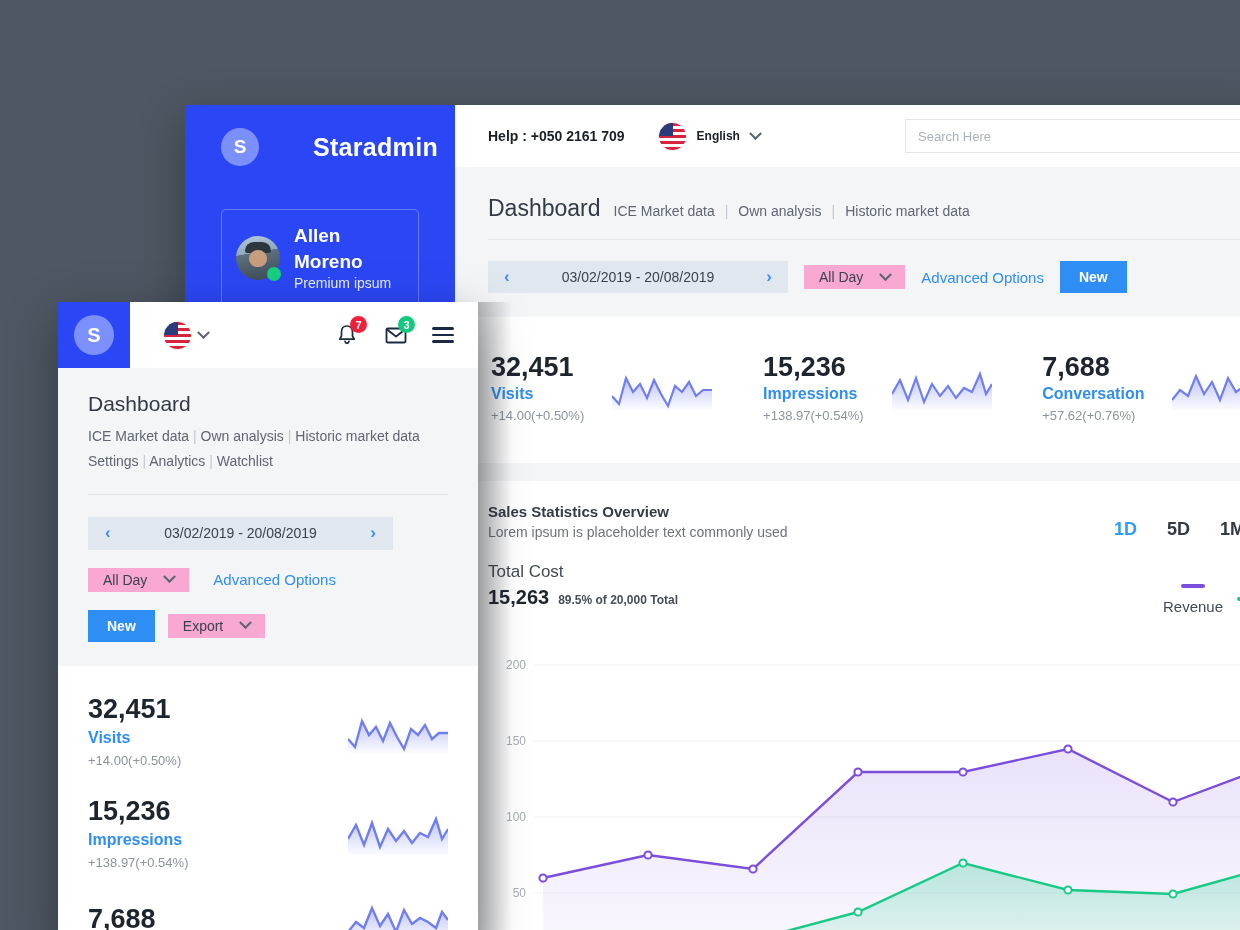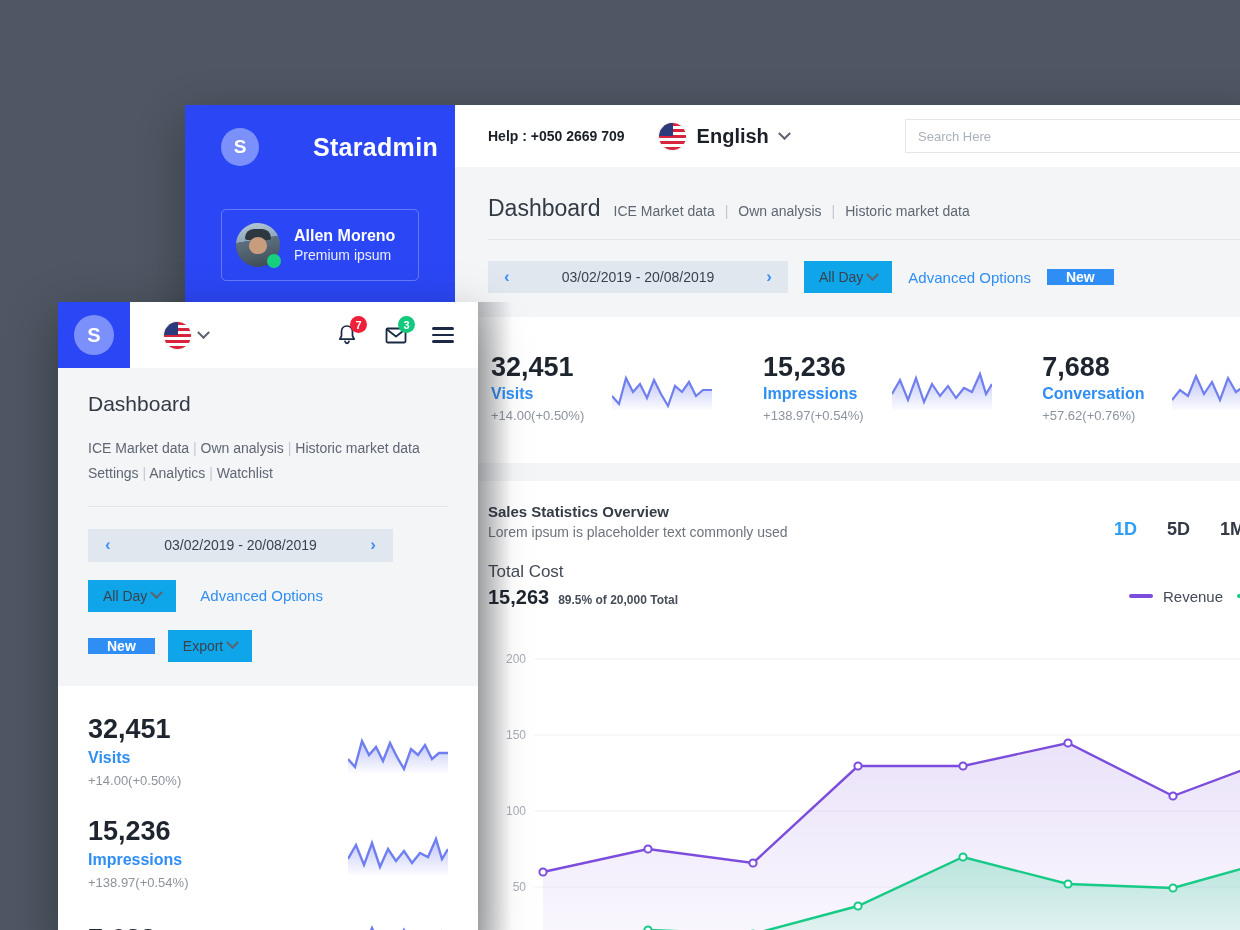--- a/index.html
+++ b/index.html
@@ -53,21 +53,21 @@
   }
   .avatar::after { 
     content:""; position:absolute; left:13px; top:14px; width:18px; height:17px;
     background:#c79d7e; border-radius: 50% 50% 46% 46%;
   }
   .online-dot {
     position: absolute; right: -1px; bottom: -1px;
     width: 14px; height: 14px; border-radius: 50%;
     background: #16d07f;
   }
-  .user-name { color:#fff; font-size:16px; font-weight:bold; line-height:1.35; }
+  .user-name { color:#fff; font-size:19px; font-weight:bold; line-height:1.35; }
   .user-role { color:#eaeefe; font-size:14px; line-height:1.35; }
   .menu-label { color:#c8d2fd; font-size:14px; font-weight:bold; padding:42px 0 0 36px; }
 
   
   .content { position:absolute; left:270px; top:0; right:0; bottom:0; }
   .topbar {
     height: 62px; background:#fff;
     display:flex; align-items:center; padding: 0 0 0 33px; gap: 34px;
   }
   .help-text { font-size:14px; font-weight:bold; color:#1b1f27; white-space:nowrap; }
@@ -75,21 +75,21 @@
   .flag {
     width:27px; height:27px; border-radius:50%;
     background:
       repeating-linear-gradient(#d7243c 0 3px, #fff 3px 6px);
     position:relative; overflow:hidden; box-shadow:0 0 0 1px rgba(0,0,0,.07);
   }
   .flag::before{
     content:""; position:absolute; left:0; top:0; width:14px; height:13px;
     background:#2b3a7a;
   }
-  .lang-name { font-size:20px; font-weight:bold; color:#1b1f27; }
+  .lang-name { font-size:12px; font-weight:bold; color:#1b1f27; }
   .chev { display:inline-block; width:9px; height:9px; border-right:2px solid #5d6470; border-bottom:2px solid #5d6470; transform:rotate(45deg) translate(-2px,-2px); }
   .search-box {
     margin-left:auto; margin-right:0;
     width: 360px; height: 34px;
     border:1px solid #e2e5ea; background:#fff;
     display:flex; align-items:center; padding:0 12px;
     font-size:13px; color:#aab0ba;
   }
 
   .page-head { padding: 28px 0 0 33px; background:#f4f5f7; }
@@ -100,27 +100,27 @@
   .divider { height:1px; background:#e4e6ea; margin:17px 0 0 0; }
 
   .controls { display:flex; align-items:center; gap:16px; padding:21px 0 0 0; }
   .daterange {
     background:#e1e7ef; height:32px; width:300px;
     display:flex; align-items:center; justify-content:space-between;
     padding:0 16px; font-size:14px; color:#3b424e;
   }
   .arrow-l, .arrow-r { color:#3d8ef7; font-size:17px; font-weight:bold; }
   .pill {
-    background:#0ea5e9; height:32px; padding:0 15px;
-    display:flex; align-items:center; gap:5px;
+    background:#f9a8d4; height:24px; padding:0 15px;
+    display:flex; align-items:center; gap:18px;
     font-size:14px; color:#3b424e;
   }
   .link-btn { color:#2f8ef4; font-size:15px; }
   .btn-primary {
-    background:#2f8ef4; color:#fff; height:16px; padding:0 19px;
+    background:#2f8ef4; color:#fff; height:32px; padding:0 19px;
     display:flex; align-items:center; font-size:14px; font-weight:bold;
   }
 
   
   .card { background:#fff; margin:24px 0 0 0; }
   .stats-row { display:flex; align-items:center; padding:36px 0 40px 36px; gap:0; }
   .stat { display:flex; align-items:center; gap:28px; min-width:0; }
   .stat + .stat { margin-left:58px; }
   .stat-num { font-size:27px; font-weight:bold; color:#1f252f; line-height:1.1; }
   .stat-label { font-size:16px; font-weight:bold; color:#2f8ef4; margin-top:2px; }
@@ -134,21 +134,21 @@
   .chart-sub { font-size:14px; color:#6d737e; margin-top:4px; }
   .ranges { margin-left:auto; display:flex; gap:30px; padding-right:20px; padding-top:16px; }
   .range { font-size:18px; font-weight:bold; color:#333a45; }
   .range.active { color:#2f9df6; }
   .totals { display:flex; gap:52px; margin-top:22px; }
   .total-label { font-size:17px; color:#434a56; }
   .total-line { display:flex; align-items:baseline; gap:9px; margin-top:4px; }
   .total-val { font-size:20px; font-weight:bold; color:#1f252f; }
   .total-pct { font-size:12px; font-weight:bold; color:#474e5a; }
   .legend { margin-left:auto; display:flex; align-items:center; gap:14px; padding-right:4px; padding-top:22px; }
-  .legend-item { display:flex; align-items:center; gap:10px; font-size:15px; color:#434a56; }
+  .legend-item { display:flex; align-items:center; gap:10px; font-size:15px; color:#434a56;flex-direction:column; }
   .legend-dash { width:24px; height:4px; border-radius:2px; }
 
   .plot { position:relative; margin-top:22px; height:330px; }
   .plot svg { display:block; }
 
   
   #mobile-panel {
     position:absolute; left:58px; top:302px;
     width:420px; height:640px;
     background:#f4f5f7;
@@ -174,21 +174,21 @@
     color:#fff; font-size:11px; font-weight:bold;
     display:flex; align-items:center; justify-content:center;
   }
   .badge.red { background:#f0203a; }
   .badge.green { background:#13c97e; }
   .hamburger { width:22px; display:flex; flex-direction:column; gap:4px; }
   .hamburger span { display:block; height:2.5px; background:#1b2a44; border-radius:2px; }
 
   .m-body { padding:0 30px; }
   .m-title { font-size:21px; color:#333a46; padding-top:24px; }
-  .m-crumbs { font-size:14px; color:#5f6672; margin-top:20px; line-height:1.78; }
+  .m-crumbs { font-size:14px; color:#5f6672; margin-top:8px; line-height:1.78; }
   .m-divider { height:1px; background:#e0e3e8; margin-top:20px; }
   .m-daterange {
     background:#e1e7ef; height:33px; width:305px; margin-top:22px;
     display:flex; align-items:center; justify-content:space-between;
     padding:0 17px; font-size:14px; color:#3b424e;
   }
   .m-row { display:flex; align-items:center; gap:24px; margin-top:18px; }
   .m-row2 { display:flex; align-items:center; gap:13px; margin-top:18px; }
   .m-card { background:#fff; margin:24px -30px 0 -30px; padding:0 30px; }
   .m-stat { padding:28px 0 0 0; }
@@ -228,21 +228,21 @@
           <div class="user-role">Premium ipsum</div>
         </div>
       </div>
 
       <div class="menu-label">Main Menu</div>
     </div>
 
     <div class="content">
 
       <div class="topbar">
-        <div class="help-text">Help : +050 2669 709</div>
+        <div class="help-text">Help : +050 2161 709</div>
         <div class="lang">
           <div class="flag"></div>
           <div class="lang-name">English</div>
           <span class="chev"></span>
         </div>
         <div class="search-box">Search Here</div>
       </div>
 
       <div class="page-head">
         <div class="page-title-row">

